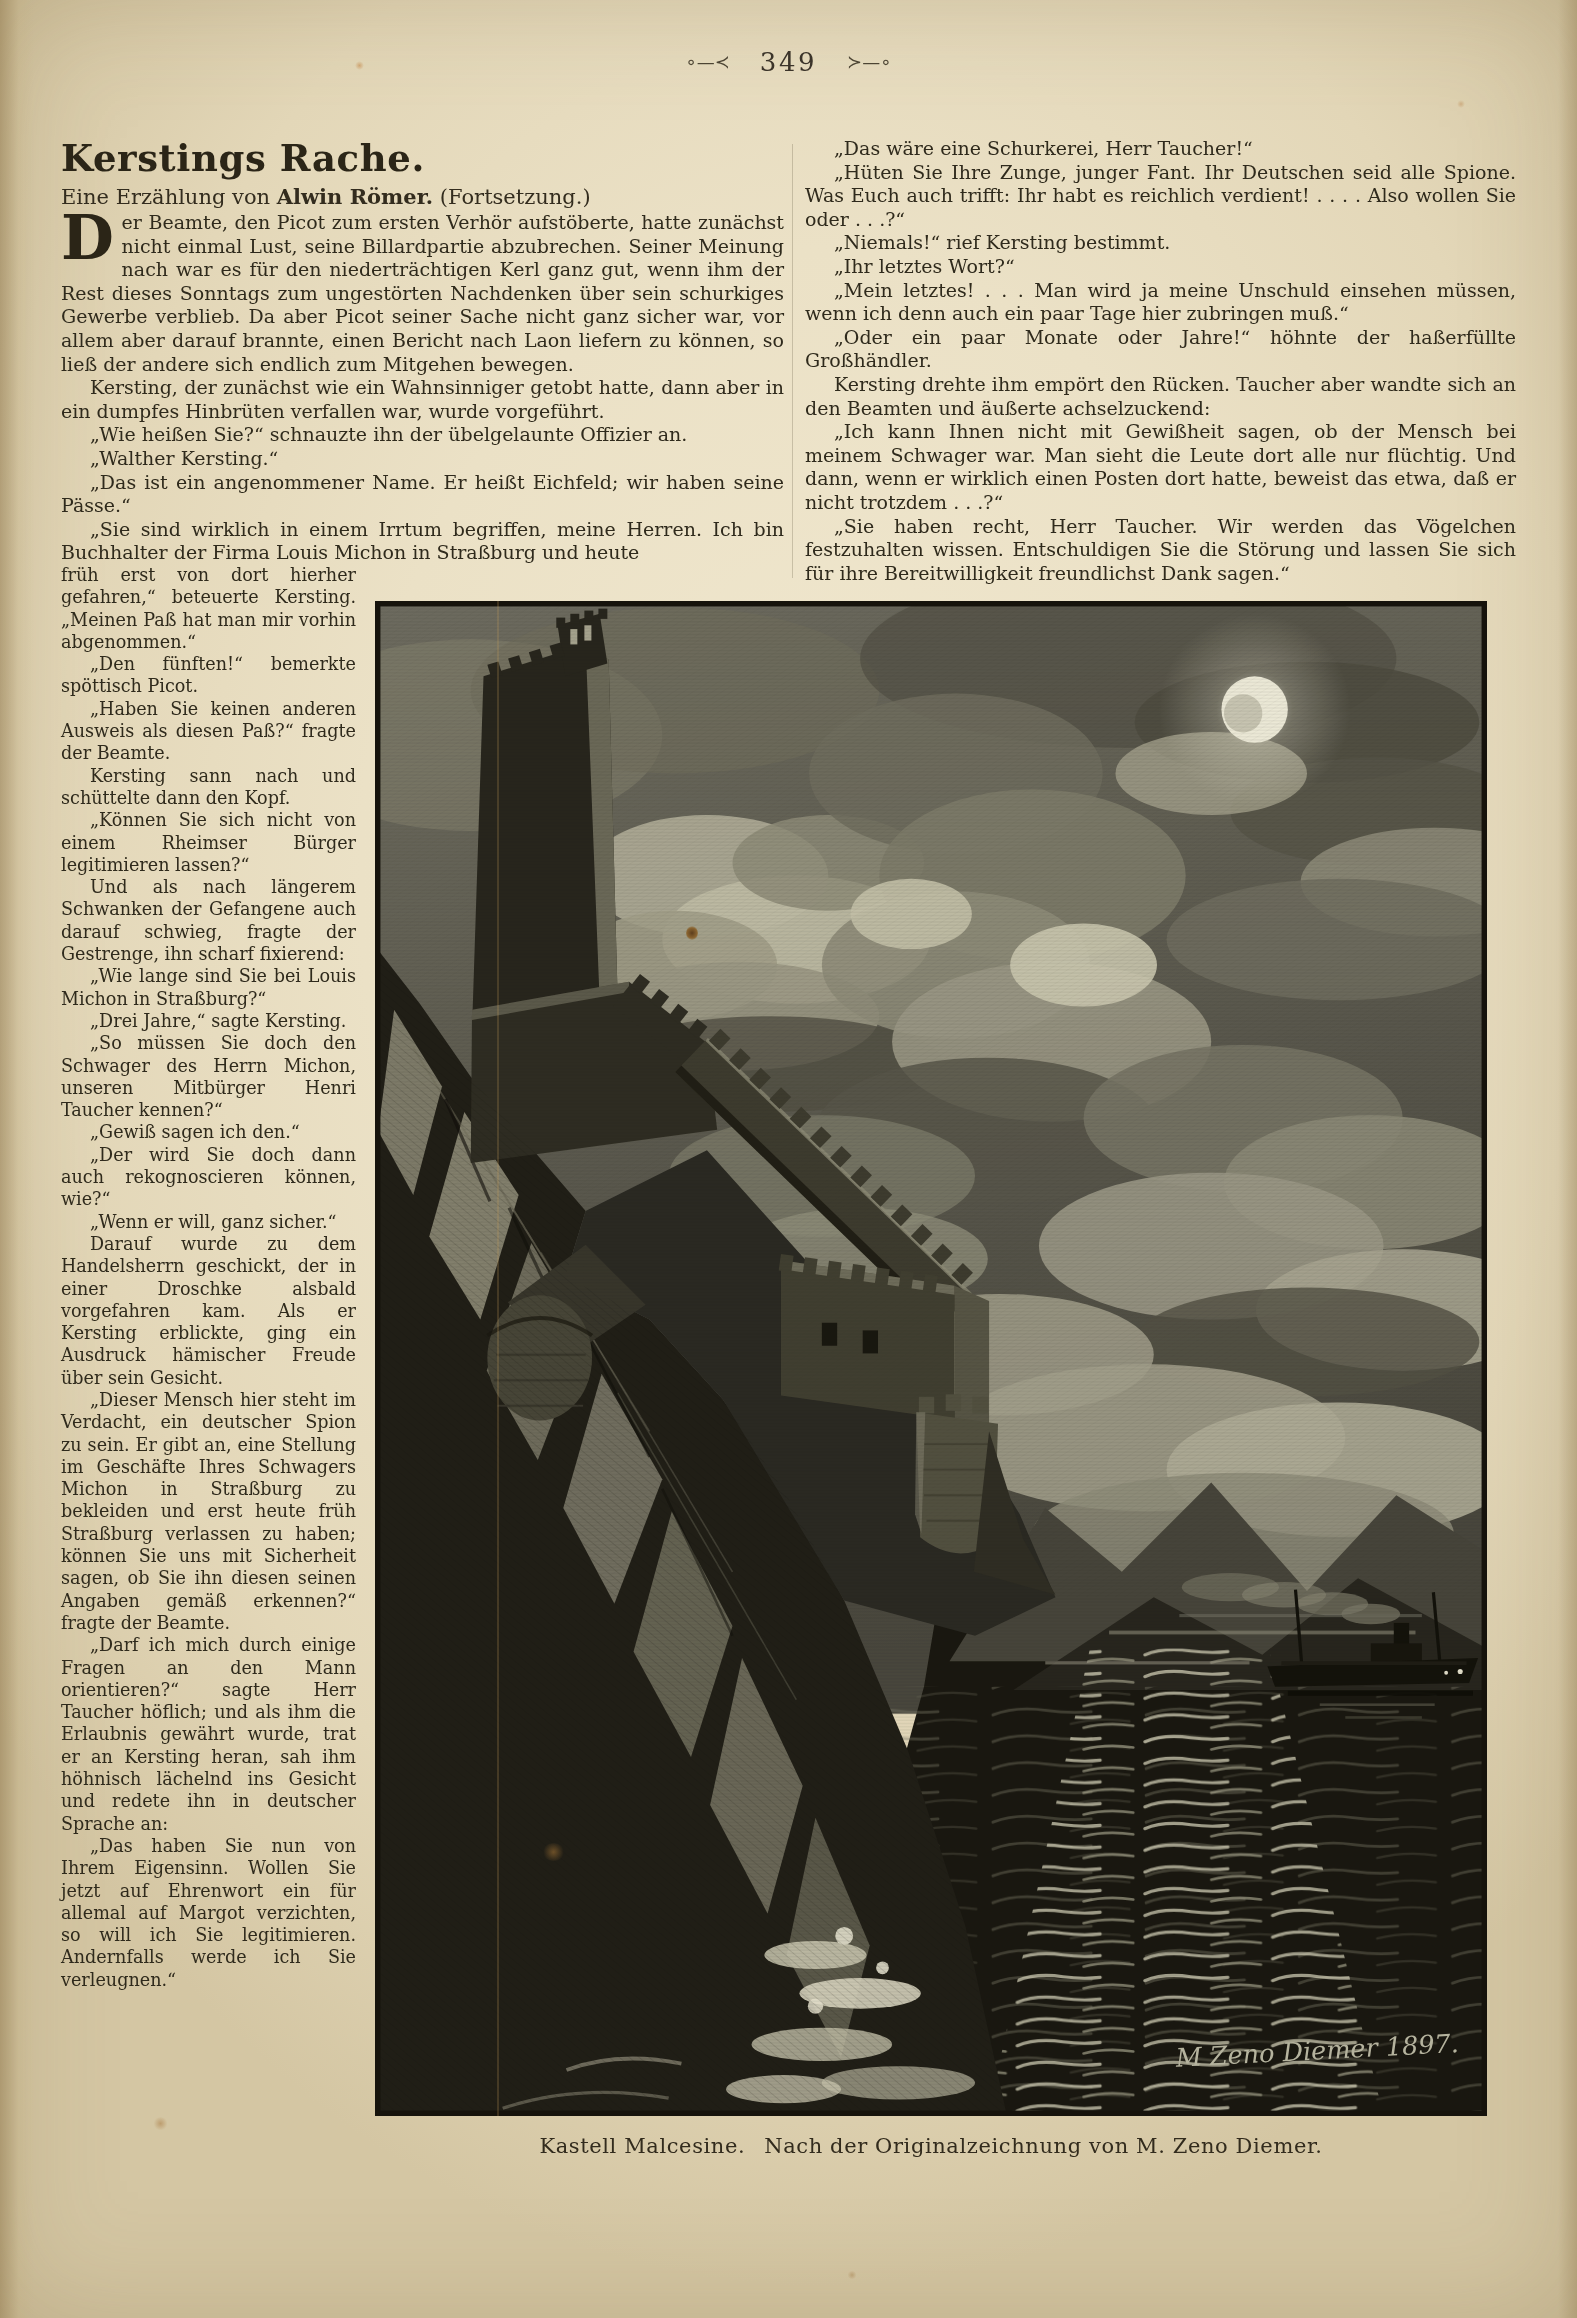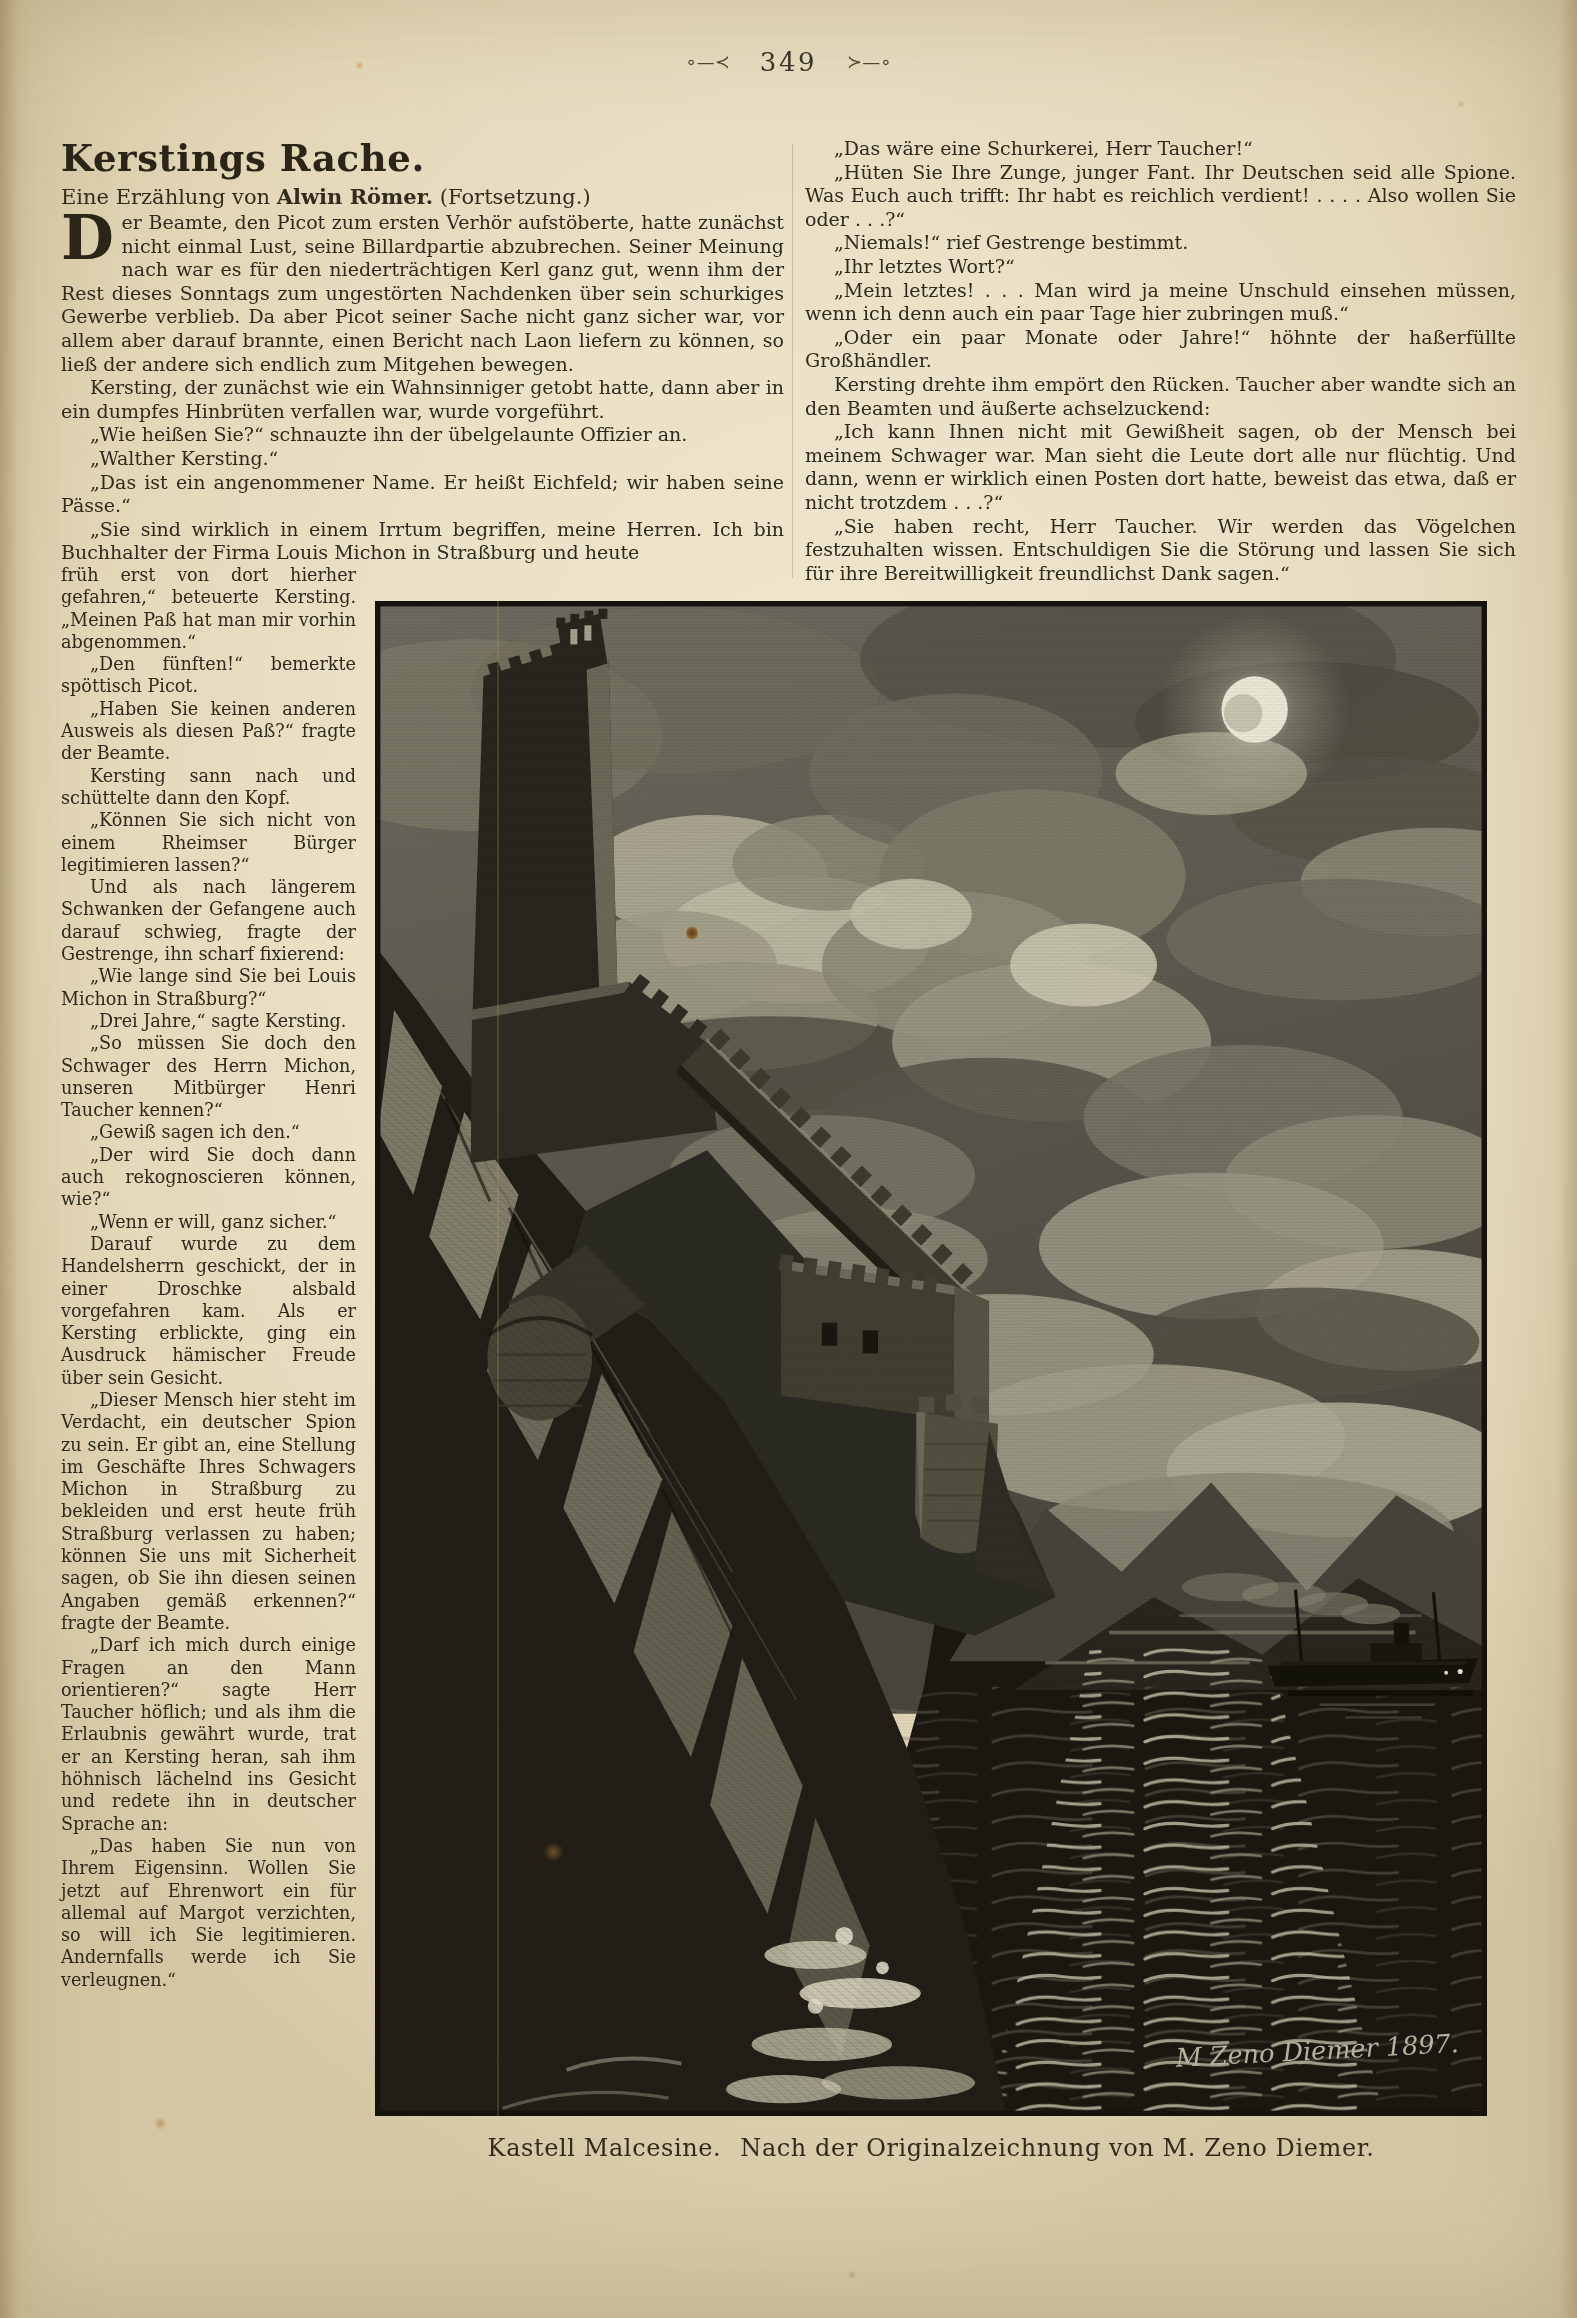--- a/index.html
+++ b/index.html
@@ -43,21 +43,21 @@
     float:left;font-size:61px;line-height:46px;font-weight:bold;
     margin:3.8px 7.7px 0 0;color:#2b2517;
   }
   .left-narrow{position:absolute;top:564px;left:61px;width:295px;font-size:17.6px;line-height:22.3px;}
   .left-narrow p:first-child{text-indent:0;}
   .right-col{position:absolute;top:137px;left:805px;width:711px;font-size:19px;line-height:23.6px;}
   .engraving{position:absolute;left:375px;top:601px;width:1112px;height:1515px;margin:0;}
   .engraving svg{display:block;width:100%;height:100%;}
   .caption{
     position:absolute;top:2134px;left:375px;width:1112px;text-align:center;
-    font-size:24px;letter-spacing:0.6px;color:#322b1d;margin:0;
+    font-size:21px;letter-spacing:0.6px;color:#322b1d;margin:0;
   }
   .caption .caption-title{margin-right:19px;}
   .crease{position:absolute;left:497px;top:601px;width:1.9px;height:1515px;background:rgba(200,160,90,.22);pointer-events:none;}
   .stain{position:absolute;border-radius:50%;pointer-events:none;}
   .stain.s1{left:686px;top:926px;width:11.5px;height:14px;background:radial-gradient(circle,#5d3e1d 0%,#8a6430 55%,transparent 78%);}
   .stain.s2{left:542px;top:1843px;width:23px;height:18px;background:radial-gradient(circle,rgba(170,120,55,.55),transparent 70%);}
   .stain.s3{left:153px;top:2117px;width:15.3px;height:12.8px;background:radial-gradient(circle,rgba(160,108,48,.45),transparent 70%);}
   .stain.s4{left:355px;top:61px;width:9px;height:9px;background:radial-gradient(circle,rgba(190,120,50,.5),transparent 70%);}
   .stain.s5{left:1457px;top:100px;width:7.7px;height:7.7px;background:radial-gradient(circle,rgba(180,120,60,.4),transparent 70%);}
   .stain.s6{left:847px;top:2271px;width:10.2px;height:7.7px;background:radial-gradient(circle,rgba(150,100,45,.35),transparent 70%);}
@@ -106,21 +106,21 @@
       <p>„Wenn er will, ganz sicher.“</p>
       <p>Darauf wurde zu dem Handelsherrn geschickt, der in einer Droschke alsbald vorgefahren kam. Als er Kersting erblickte, ging ein Ausdruck hämischer Freude über sein Gesicht.</p>
       <p>„Dieser Mensch hier steht im Verdacht, ein deutscher Spion zu sein. Er gibt an, eine Stellung im Geschäfte Ihres Schwagers Michon in Straßburg zu bekleiden und erst heute früh Straßburg verlassen zu haben; können Sie uns mit Sicherheit sagen, ob Sie ihn diesen seinen Angaben gemäß erkennen?“ fragte der Beamte.</p>
       <p>„Darf ich mich durch einige Fragen an den Mann orientieren?“ sagte Herr Taucher höflich; und als ihm die Erlaubnis gewährt wurde, trat er an Kersting heran, sah ihm höhnisch lächelnd ins Gesicht und redete ihn in deutscher Sprache an:</p>
       <p>„Das haben Sie nun von Ihrem Eigensinn. Wollen Sie jetzt auf Ehrenwort ein für allemal auf Margot verzichten, so will ich Sie legitimieren. Andernfalls werde ich Sie verleugnen.“</p>
     </section>
 
   <section class="right-col textcol">
       <p>„Das wäre eine Schurkerei, Herr Taucher!“</p>
       <p>„Hüten Sie Ihre Zunge, junger Fant. Ihr Deutschen seid alle Spione. Was Euch auch trifft: Ihr habt es reichlich verdient! . . . . Also wollen Sie oder . . .?“</p>
-      <p>„Niemals!“ rief Gestrenge bestimmt.</p>
+      <p>„Niemals!“ rief Kersting bestimmt.</p>
       <p>„Ihr letztes Wort?“</p>
       <p>„Mein letztes! . . . Man wird ja meine Unschuld einsehen müssen, wenn ich denn auch ein paar Tage hier zubringen muß.“</p>
       <p>„Oder ein paar Monate oder Jahre!“ höhnte der haßerfüllte Großhändler.</p>
       <p>Kersting drehte ihm empört den Rücken. Taucher aber wandte sich an den Beamten und äußerte achselzuckend:</p>
       <p>„Ich kann Ihnen nicht mit Gewißheit sagen, ob der Mensch bei meinem Schwager war. Man sieht die Leute dort alle nur flüchtig. Und dann, wenn er wirklich einen Posten dort hatte, beweist das etwa, daß er nicht trotzdem . . .?“</p>
       <p>„Sie haben recht, Herr Taucher. Wir werden das Vögelchen festzuhalten wissen. Entschuldigen Sie die Störung und lassen Sie sich für ihre Bereitwilligkeit freundlichst Dank sagen.“</p>
     </section>
 
   <figure class="engraving">
     <svg viewBox="0 0 1742 2372" preserveAspectRatio="none">

